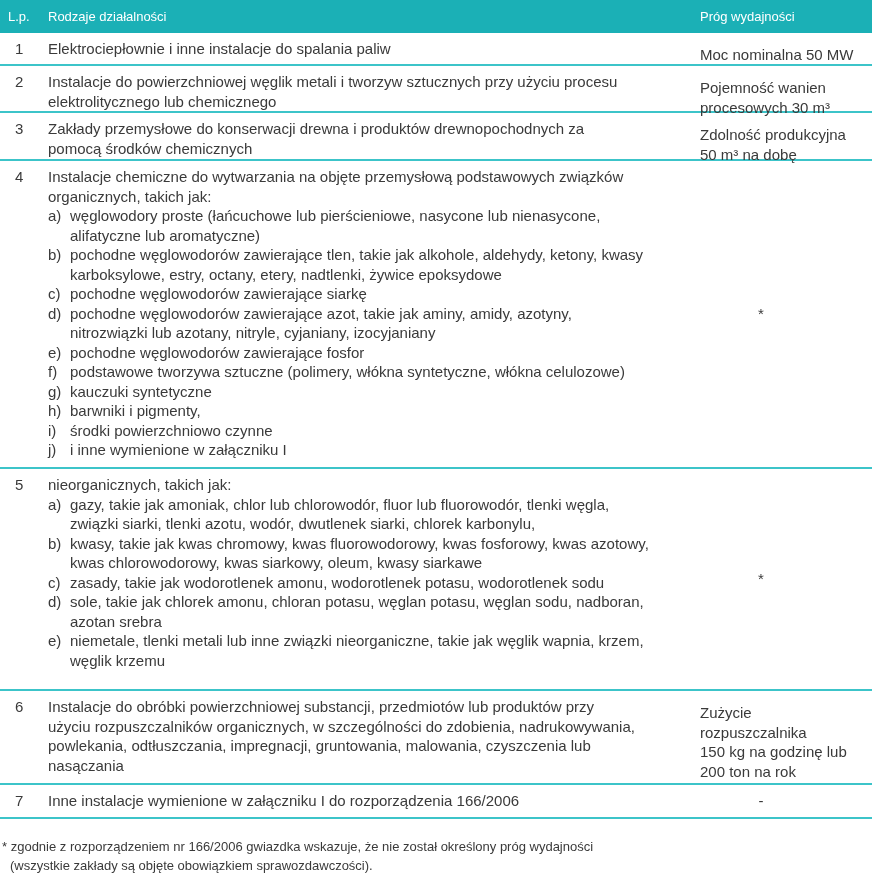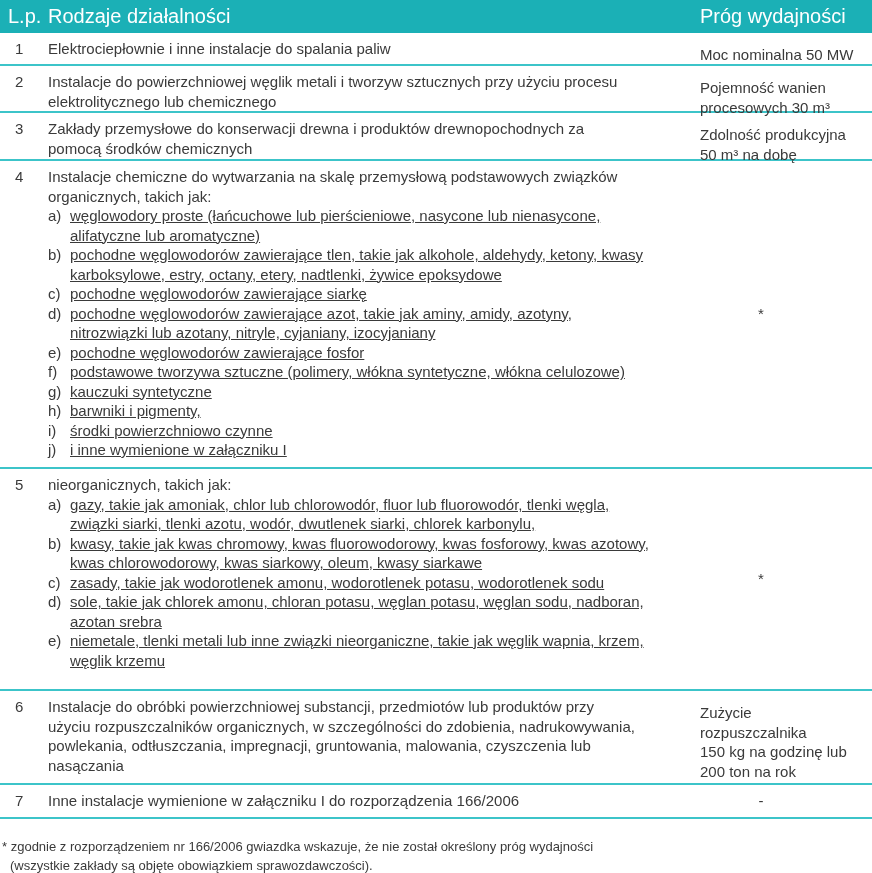--- a/index.html
+++ b/index.html
@@ -4,37 +4,37 @@
 <style>
   html, body { margin: 0; padding: 0; background: #ffffff; }
   body {
     width: 872px; height: 873px; overflow: hidden;
     font-family: "Liberation Sans", "DejaVu Sans", sans-serif;
     color: #3a3a3a;
   }
   .table { width: 872px; }
   .hdr {
     display: flex; background: #1bb0b6; color: #ffffff;
-    height: 33px; align-items: center; font-size: 20px;
+    height: 33px; align-items: center; font-size: 13px;
   }
   .hdr .c-lp { width: 48px; padding-left: 8px; box-sizing: border-box; }
   .hdr .c-desc { width: 652px; }
   .hdr .c-thr { width: 172px; }
   .row {
     display: flex; border-bottom: 2px solid #3cc4c9;
     font-size: 15px; line-height: 19.5px; box-sizing: border-box;
   }
   .row .c-lp { width: 48px; padding-left: 15px; box-sizing: border-box; padding-top: 6px; }
   .row .c-desc { width: 652px; padding-top: 6px; box-sizing: border-box; }
   .row .c-thr { width: 172px; padding-top: 12px; box-sizing: border-box; }
   .row .c-thr.mid { display:flex; align-items:center; justify-content:center; padding-top:0; padding-right: 50px;}
   .sub { padding-left: 0; }
   .sub-item { display: flex; }
   .sub-item .lbl { width: 22px; flex: none; }
-  .sub-item .txt { flex: 1; text-decoration: underline; }
+  .sub-item .txt { flex: 1; }
   .footnote {
     margin-top: 18px; font-size: 13px; line-height: 19px; color: #3a3a3a;
     padding-left: 2px;
   }
   .footnote .l2 { padding-left: 8px; }
 </style>
 </head>
 <body>
 
 <div class="table">
@@ -74,21 +74,21 @@
     </div>
     <div class="c-thr">
       <div>Zdolność produkcyjna</div>
       <div>50 m³ na dobę</div>
     </div>
   </div>
 
   <div class="row" style="height:308px;">
     <div class="c-lp">4</div>
     <div class="c-desc">
-      <div>Instalacje chemiczne do wytwarzania na skalę przemysłową podstawowych związków</div>
+      <div>Instalacje chemiczne do wytwarzania na objęte przemysłową podstawowych związków</div>
       <div>organicznych, takich jak:</div>
       <div class="sub">
         <div class="sub-item">
             <span class="lbl">a)</span>
             <span class="txt">
               <div>węglowodory proste (łańcuchowe lub pierścieniowe, nasycone lub nienasycone,</div>
               <div>alifatyczne lub aromatyczne)</div>
             </span>
           </div>
         <div class="sub-item">

